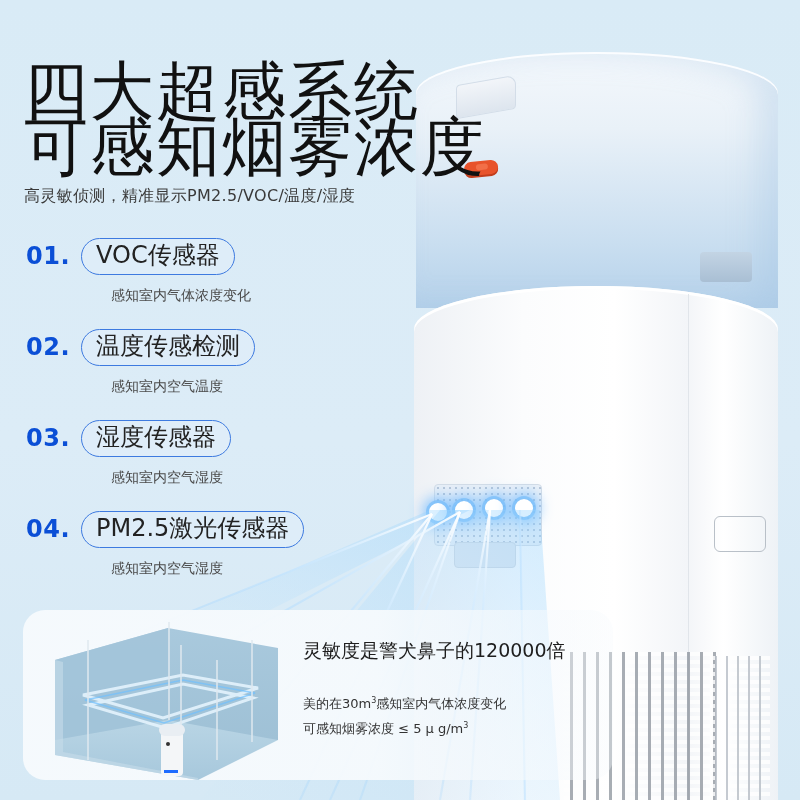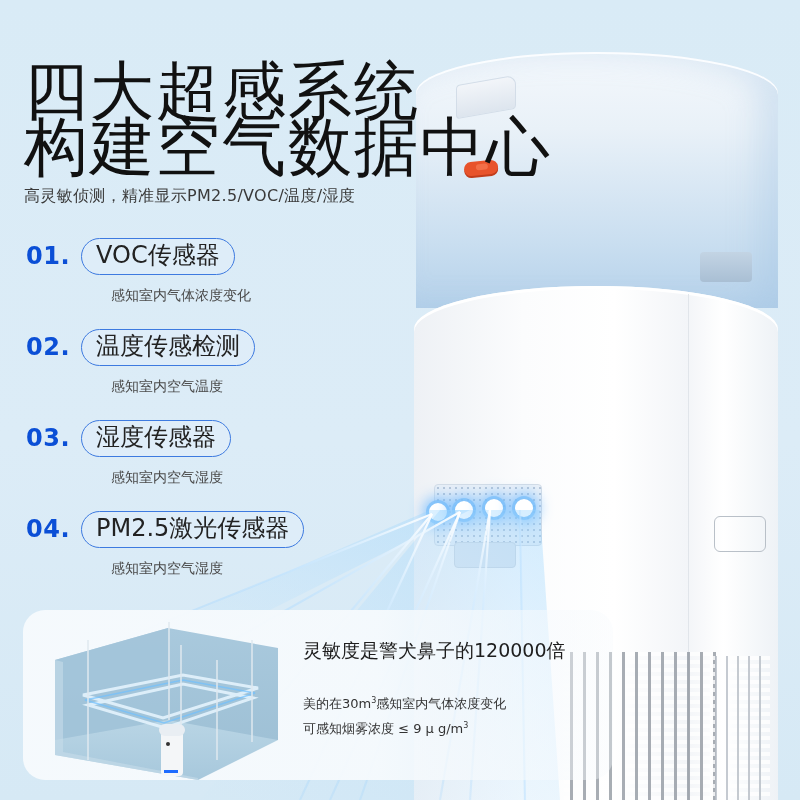--- a/index.html
+++ b/index.html
@@ -178,21 +178,21 @@
       <line x1="490" y1="40" x2="440" y2="330"></line>
       <line x1="490" y1="40" x2="470" y2="330"></line>
       <line x1="520" y1="40" x2="525" y2="330"></line>
       <line x1="432" y1="44" x2="120" y2="170"></line>
       <line x1="460" y1="42" x2="180" y2="200"></line>
     </g>
   </svg>
 
   <div class="headline">
     <div>四大超感系统</div>
-    <div>构建空气数据中心</div>
+    <div>可感知烟雾浓度</div>
   </div>
   <div class="subline">高灵敏侦测，精准显示PM2.5/VOC/温度/湿度</div>
 
   <div class="features">
     <div class="feature">
       <span class="feature-num">01.</span>
       <span class="feature-pill">VOC传感器</span>
       <span class="feature-desc">感知室内气体浓度变化</span>
     </div>
     <div class="feature">
@@ -252,17 +252,17 @@
       <circle cx="115" cy="124" r="2" fill="#333"></circle>
       <rect x="111" y="150" width="14" height="3" fill="#1d6cff"></rect>
     </svg>
 
     <div class="card-title">灵敏度是警犬鼻子的120000倍</div>
     <div class="card-lines">
       <div>
         <span>美的在30m</span><sup>3</sup><span>感知室内气体浓度变化</span>
       </div>
       <div>
-        <span>可感知烟雾浓度 ≤ 9 μ g/m</span><sup>3</sup>
+        <span>可感知烟雾浓度 ≤ 5 μ g/m</span><sup>3</sup>
       </div>
     </div>
   </div>
 </div>
 
 </body></html>

